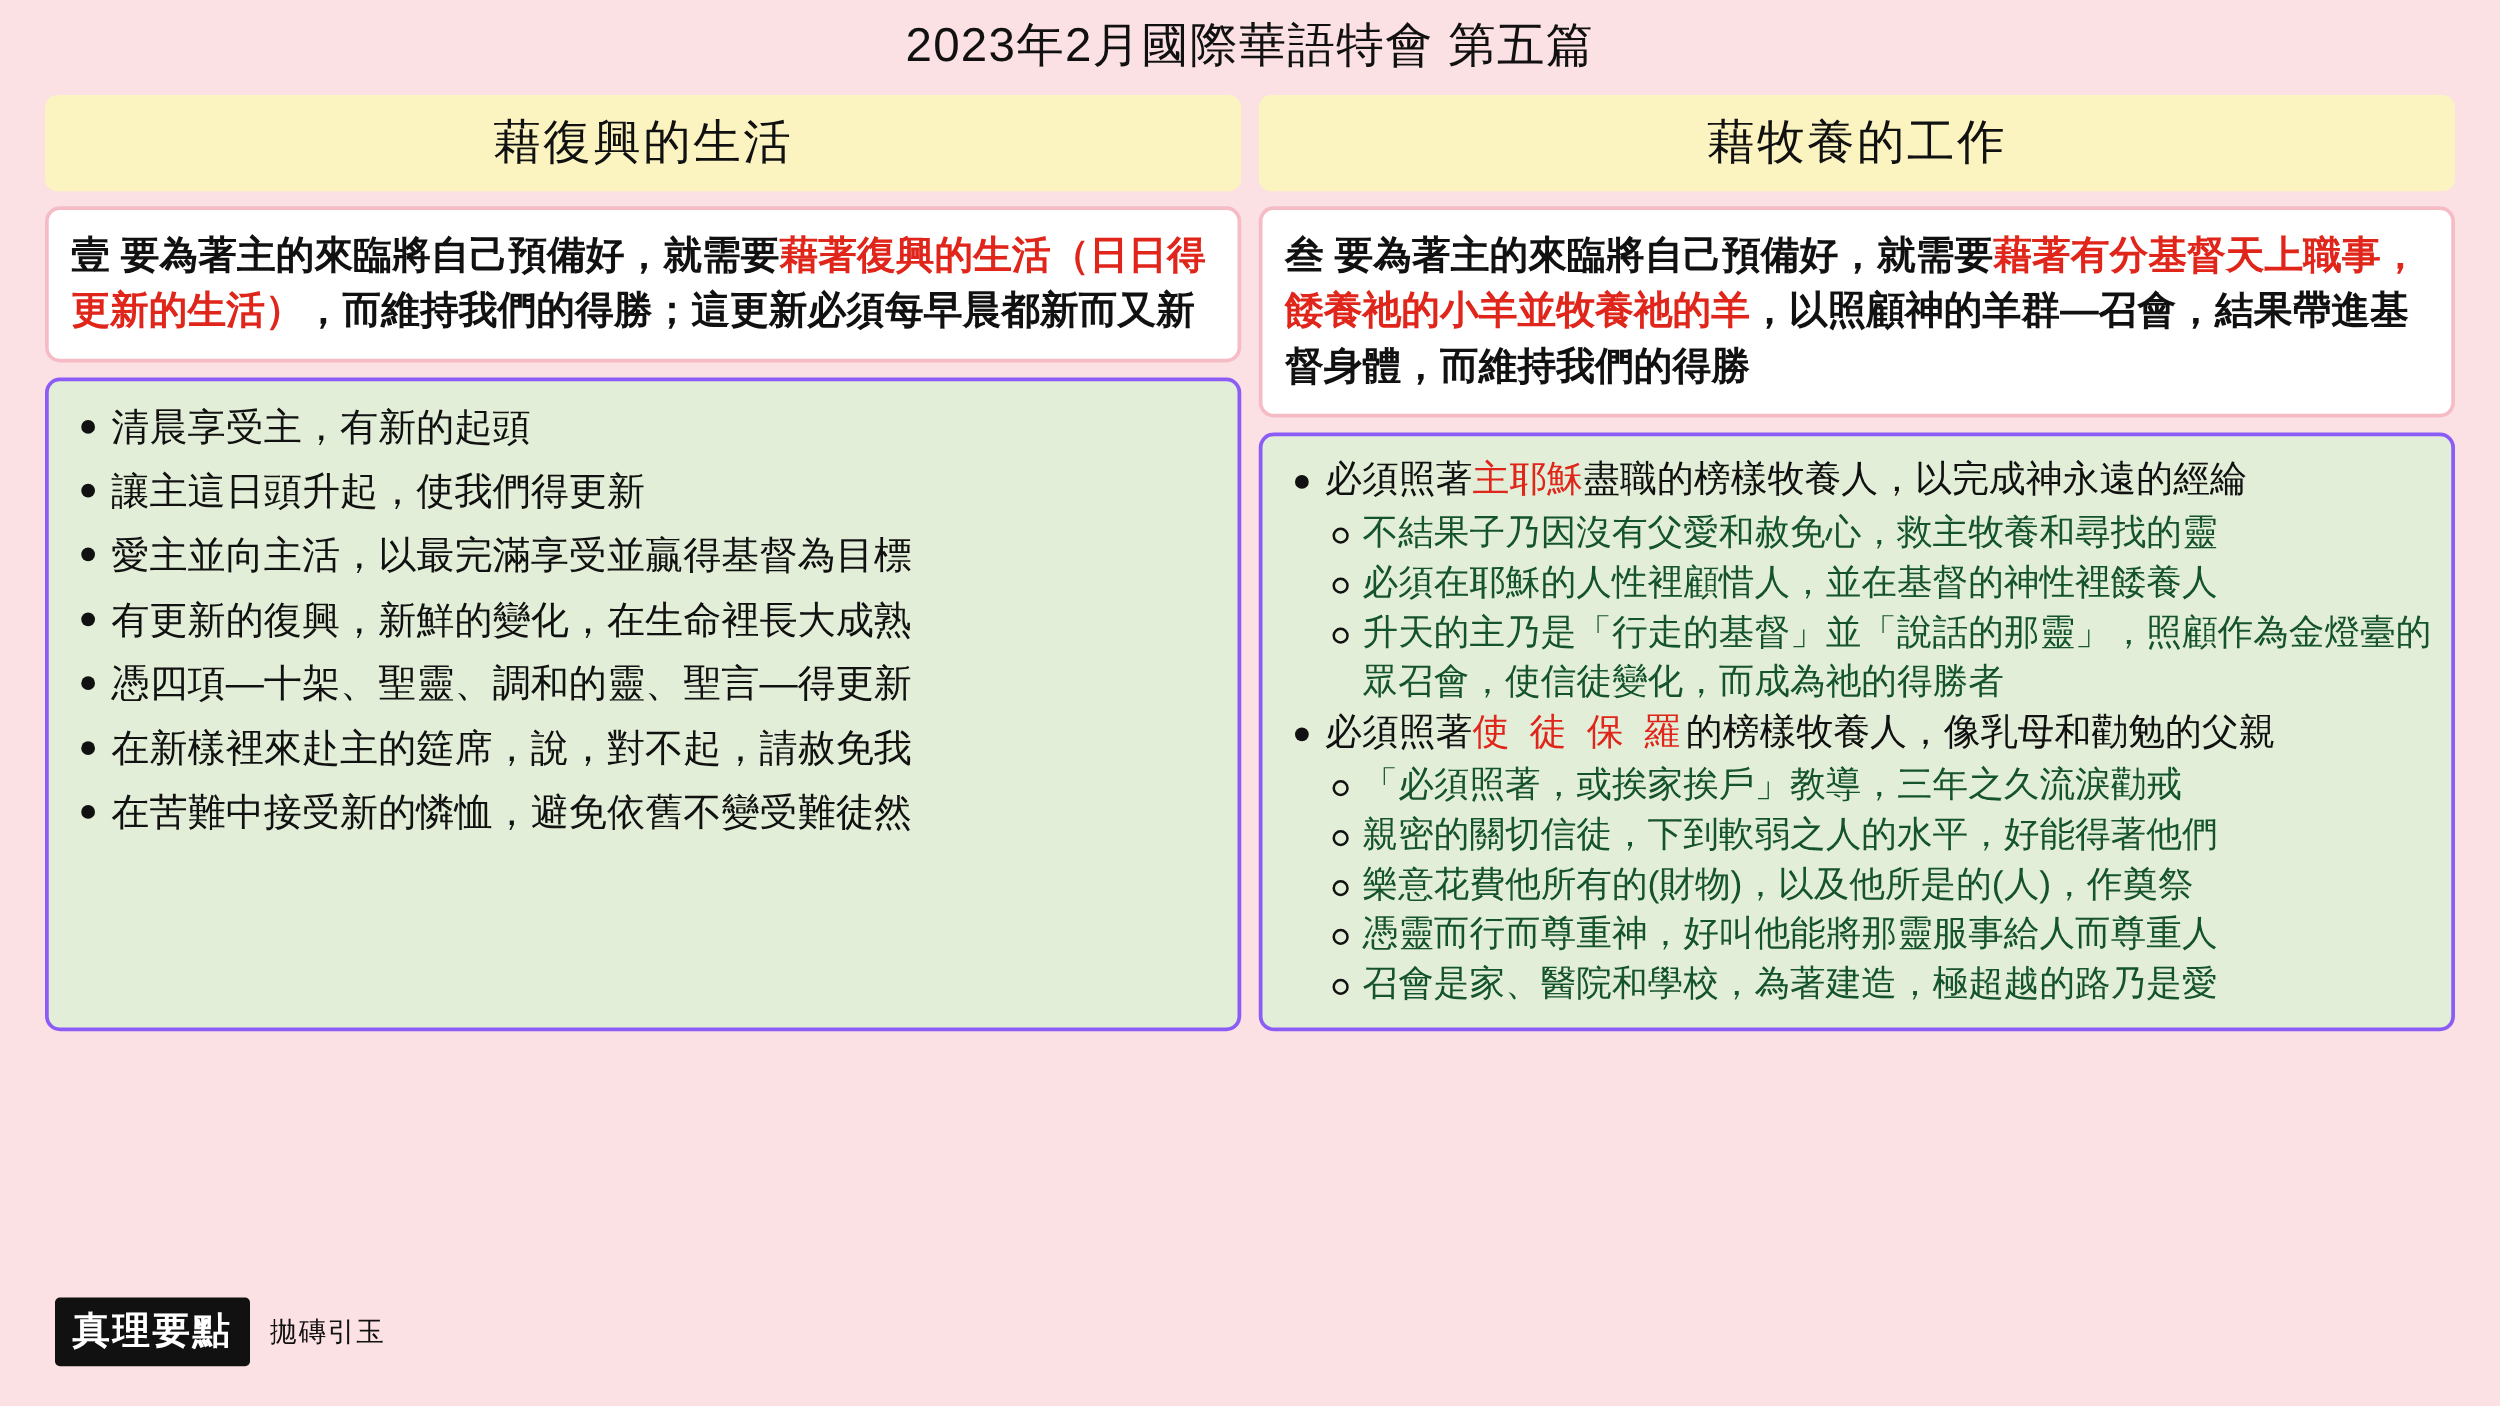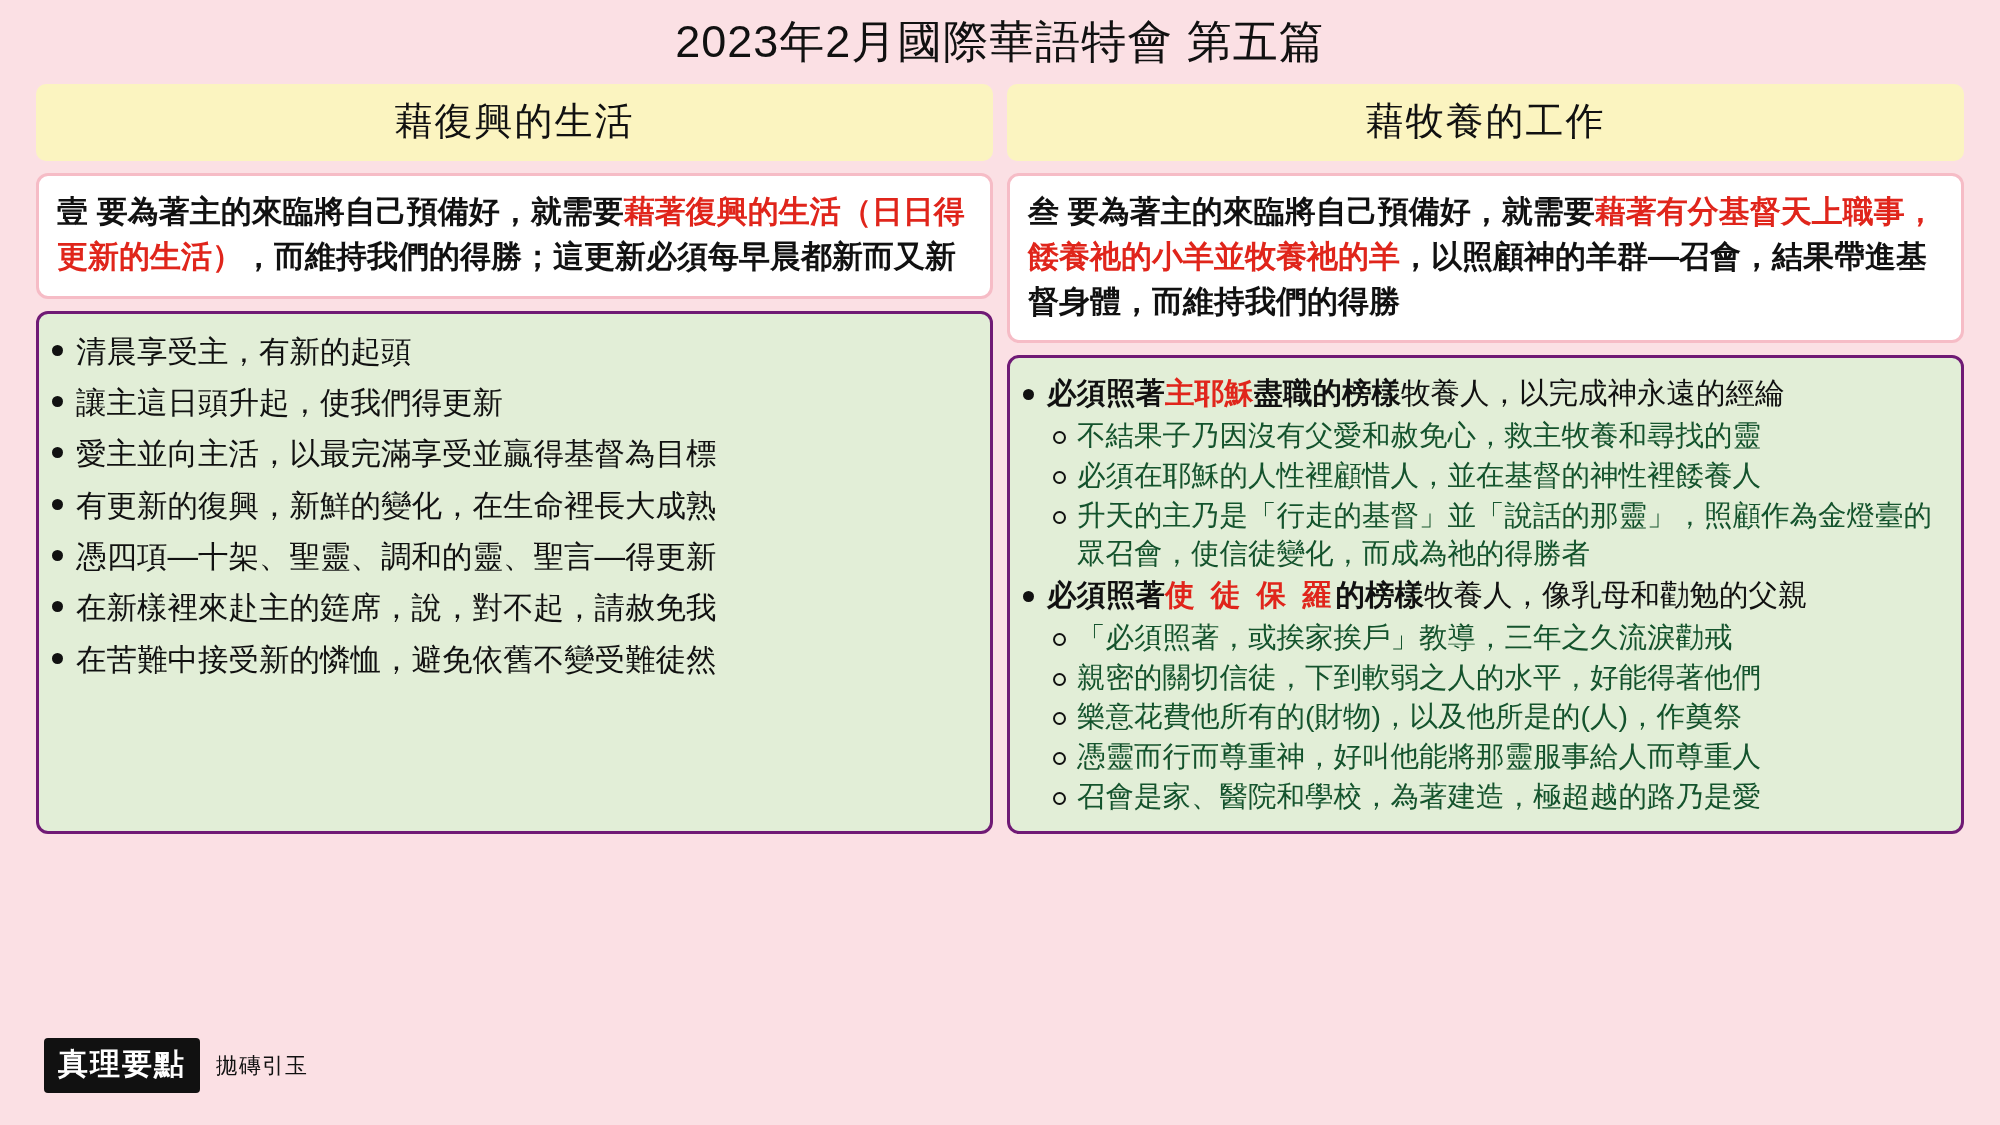--- a/index.html
+++ b/index.html
@@ -15,21 +15,21 @@
     background: #fbe0e4;
     overflow: hidden;
   }
 
   
   .header {
     padding-top: 14px;
     text-align: center;
   }
   .subtitle {
-    font-size: 45px;
+    font-size: 38px;
     color: #111;
     letter-spacing: 1px;
     line-height: 1.25;
     font-weight: normal;
   }
   .maintitle {
     font-size: 46px;
     font-weight: bold;
     color: #111;
     line-height: 1.34;
@@ -58,23 +58,23 @@
   .box-white {
     margin-top: 12px;
     background: #ffffff;
     border: 3px solid #f6bcc6;
     border-radius: 12px;
     padding: 14px 18px 16px 18px;
   }
   .box-green {
     margin-top: 12px;
     background: #e2eed7;
-    border: 3px solid #701a75;
+    border: 3px solid #8b5cf6;
     border-radius: 12px;
-    padding: 14px 16px 14px 3px;
+    padding: 14px 16px 14px 16px;
     flex: 1 1 auto;
   }
 
   .point-para {
     font-size: 31px;
     line-height: 1.44;
     color: #111;
     font-weight: bold;
     text-indent: 0;
   }
@@ -117,21 +117,21 @@
   }
   ul.lv2 > li::before {
     content: "";
     position: absolute;
     left: 12px; top: 15px;
     width: 9px; height: 9px;
     border: 2px solid #111;
     border-radius: 50%;
     background: transparent;
   }
-  .b { font-weight: bold; }
+  .b { font-weight: normal; }
   .sp { letter-spacing: 4px; }
 
   
   .col-left ul.lv1 > li { font-size: 30.5px; line-height: 1.52; margin-bottom: 5px; }
 
   
   .footer {
     position: absolute;
     left: 44px;
     bottom: 32px;

